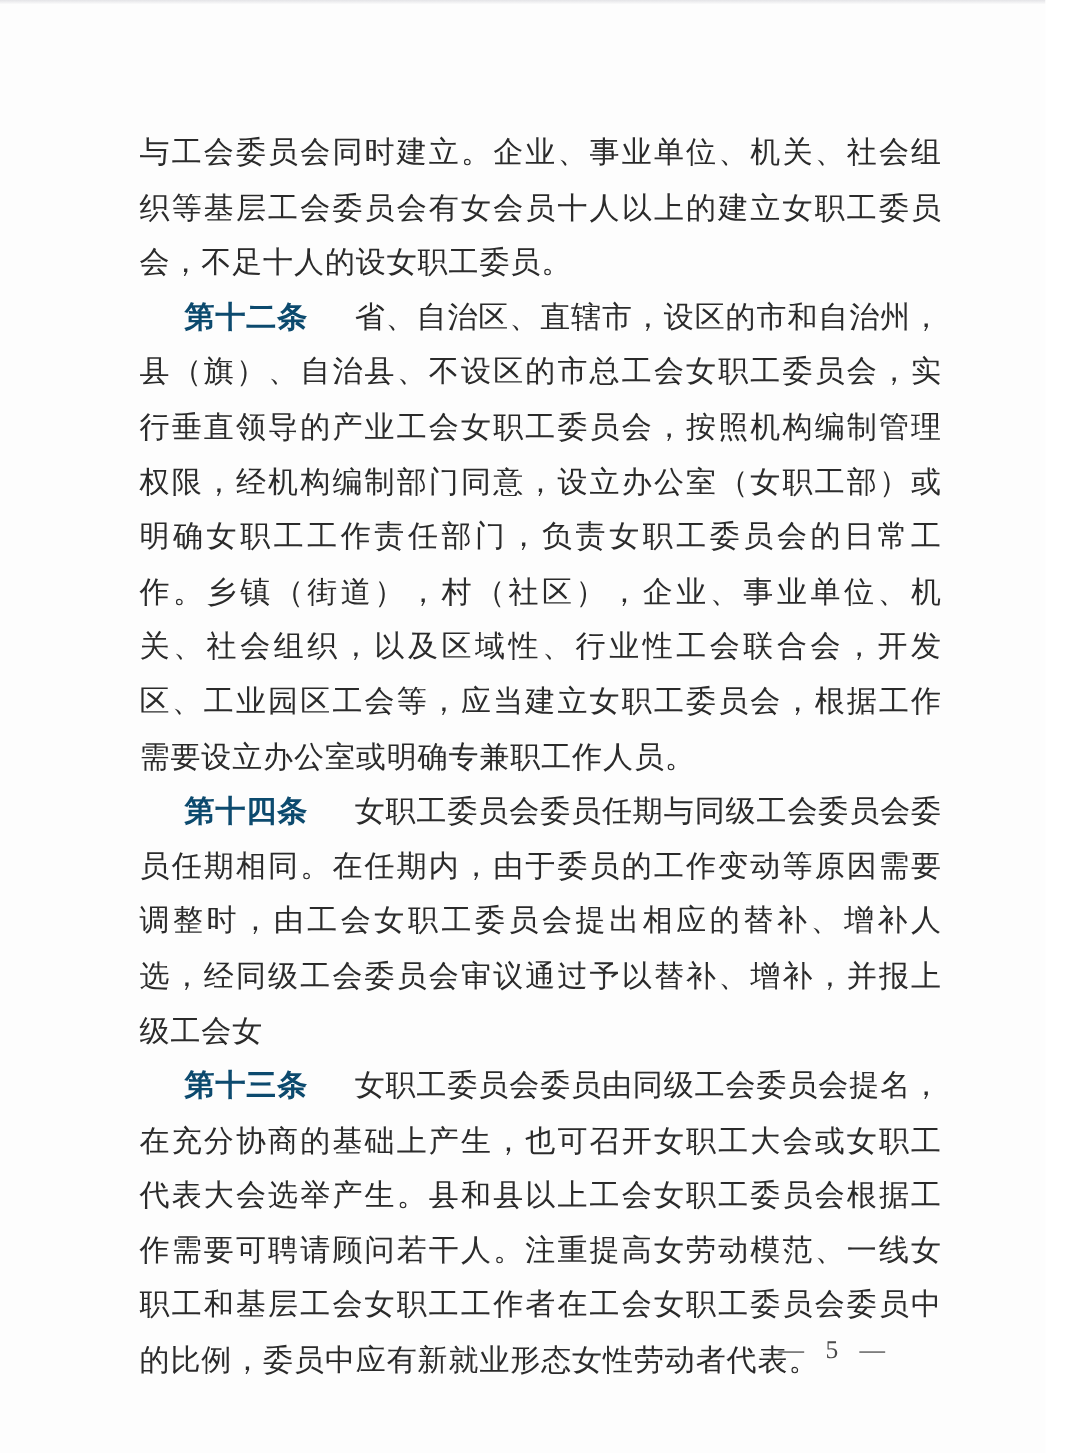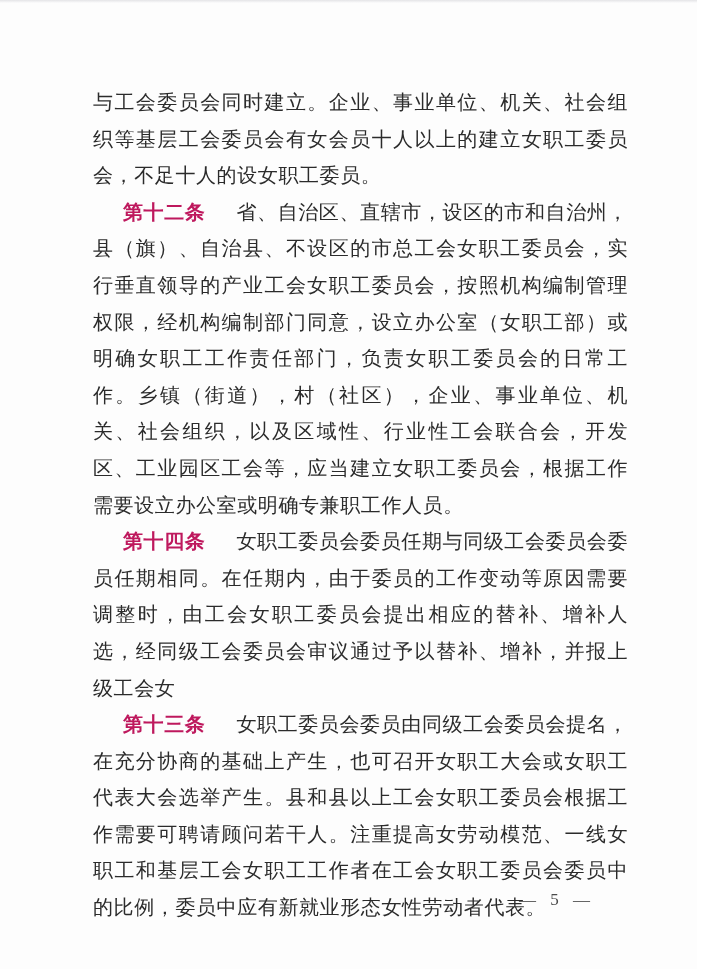--- a/index.html
+++ b/index.html
@@ -27,21 +27,21 @@
     line-height: 36.6px;
     letter-spacing: 0.6px;
     text-align: justify;
     text-justify: inter-character;
   }
   .content p { margin: 0; padding: 0; }
   .content p.indented { text-indent: 30px; }
   .clause {
     font-weight: 700;
     font-family: Liberation Sans, sans-serif;
-    color: #be185d;
+    color: #0c4a6e;
     margin-right: 31px;
   }
   .footer {
     position: absolute;
     top: 890px;
     right: 106px;
     font-size: 17px;
     line-height: 20px;
     color: #4a4a4a;
     letter-spacing: 1px;

